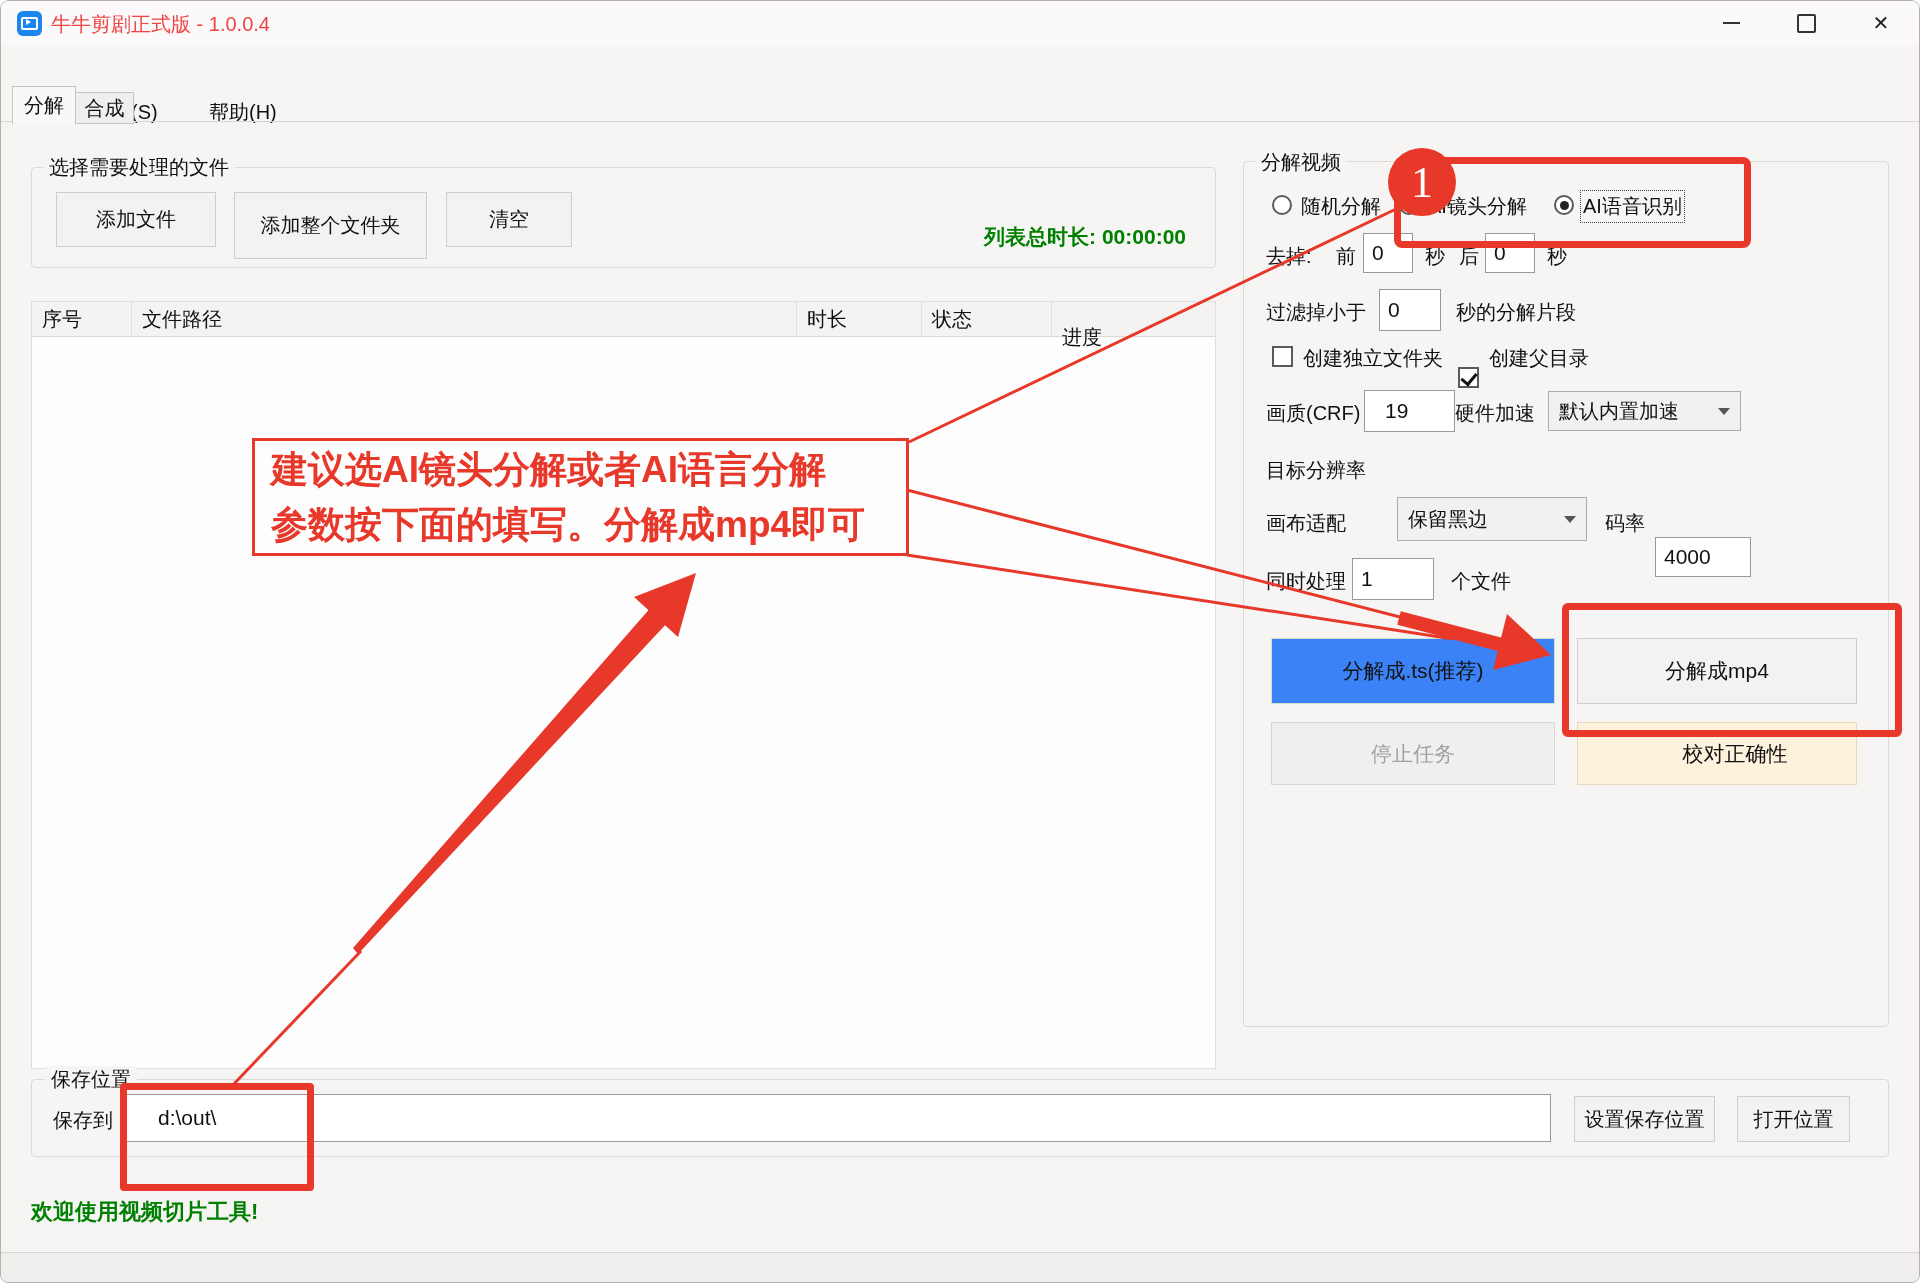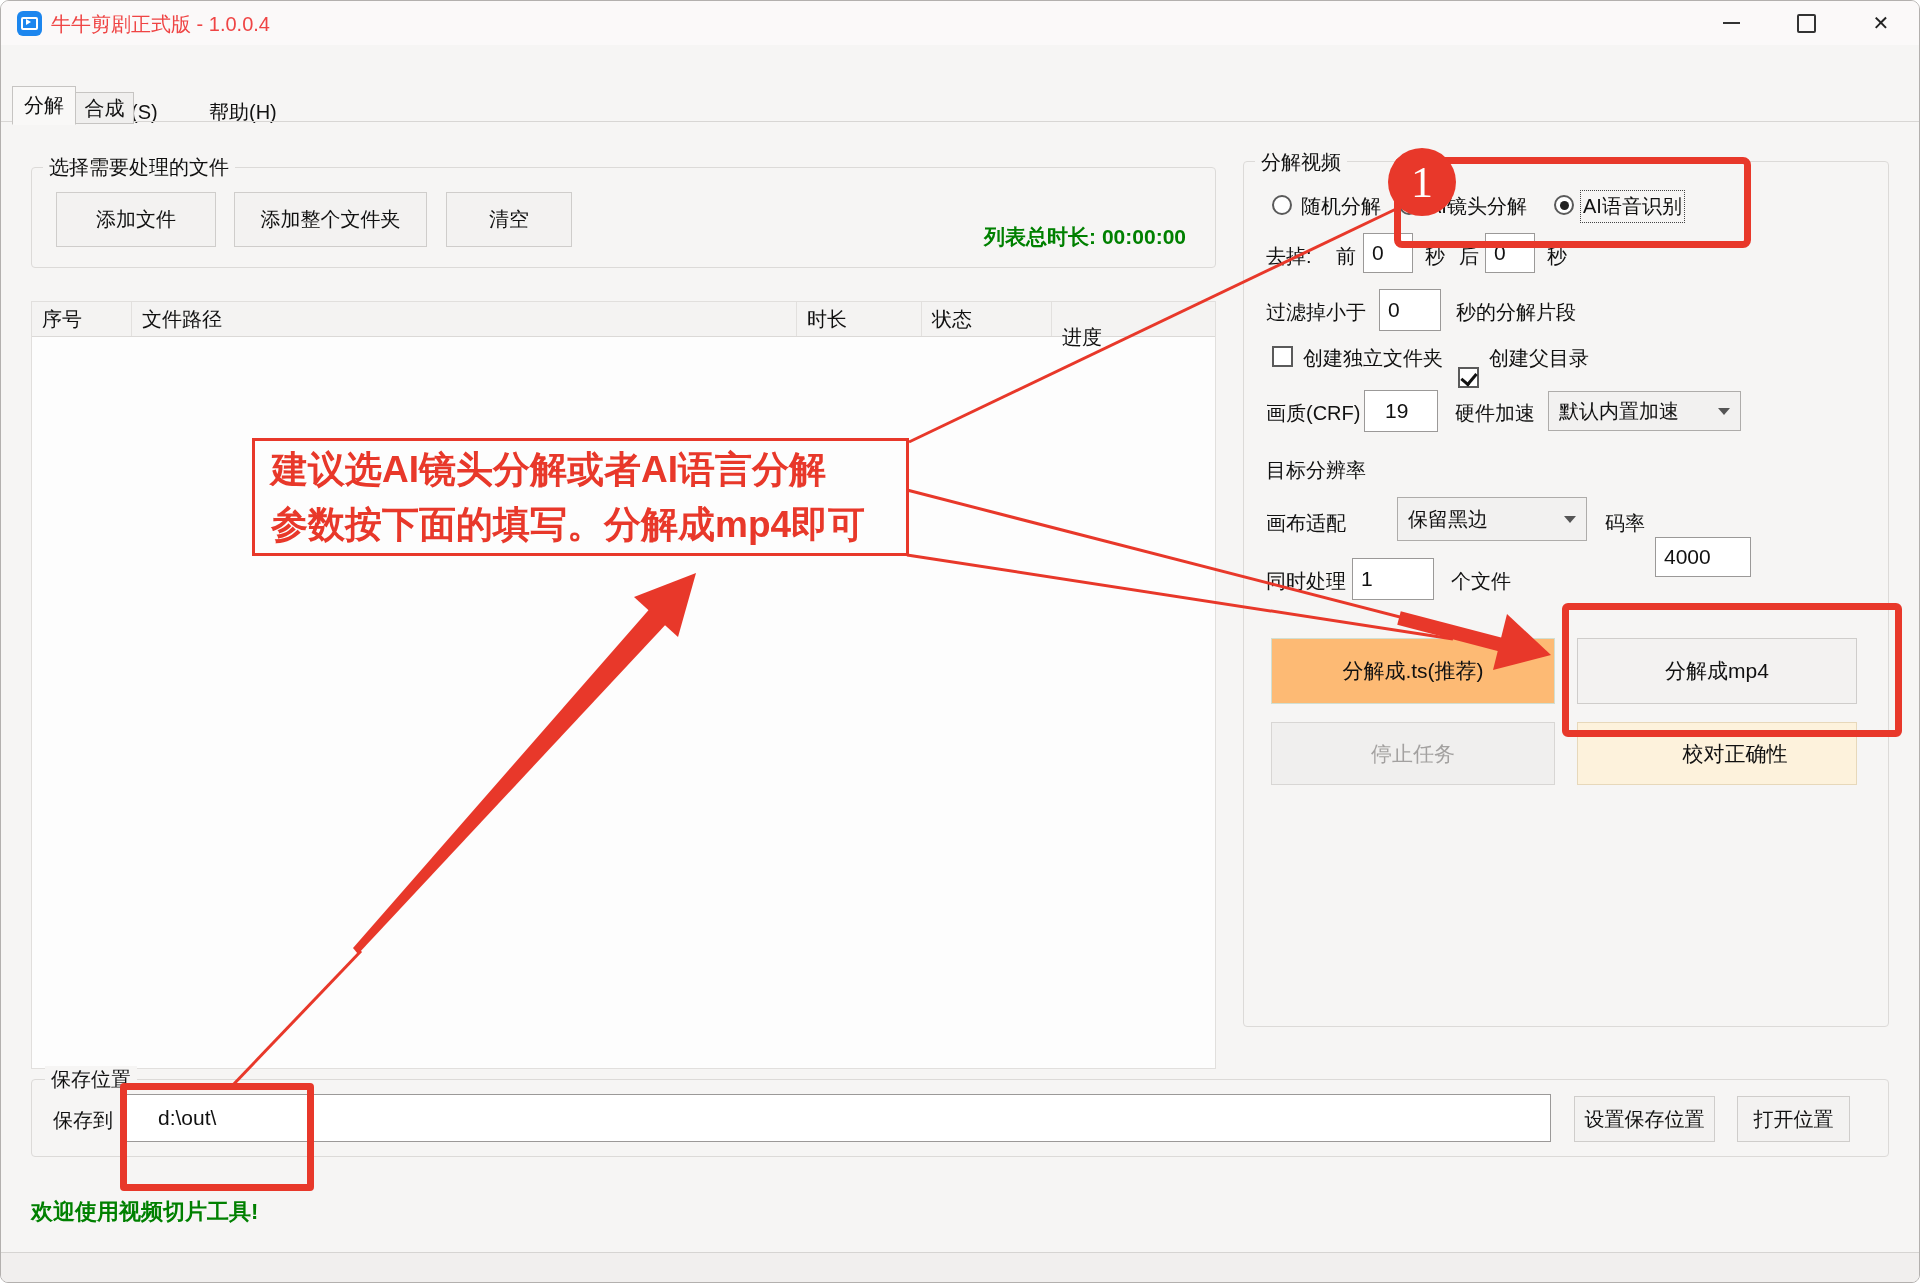--- a/index.html
+++ b/index.html
@@ -27,21 +27,21 @@
   .tab{font-size:20px;color:#111;display:flex;align-items:center;justify-content:center;
     border:1px solid #c6c4c2;background:#f0efee;}
   .tab.active{left:11px;top:85px;width:62px;height:37px;background:#f9f8f7;border-bottom:1px solid #f9f8f7;z-index:3;}
   .tab.inactive{left:74px;top:91px;width:57px;height:30px;}
   
   .groupbox{border:1px solid #dcdad8;border-radius:4px;background:transparent;}
   .group-label{font-size:20px;color:#111;background:#f6f5f4;padding:0 6px;z-index:2;}
   
   .btn{background:#f3f2f1;border:1px solid #cfcdcb;display:flex;align-items:center;justify-content:center;
     font-size:20px;color:#111;box-sizing:border-box;}
-  .btn.green{background:#fdba74;border-color:#d2dfd1;}
+  .btn.green{background:#3b82f6;border-color:#d2dfd1;}
   .btn.cream{background:#fdf2dc;border-color:#e7d8ba;padding-left:36px;}
   .btn.disabled{background:#f0efee;color:#a3a1a0;border-color:#d8d6d4;}
   
   .table{left:30px;top:300px;width:1185px;height:768px;background:#fdfdfd;border:1px solid #e1dfdd;box-sizing:border-box;}
   .thead{position:absolute;left:0;top:0;width:100%;height:34px;background:#f4f3f2;border-bottom:1px solid #dbd9d7;display:flex;}
   .th{font-size:20px;color:#111;display:flex;align-items:center;padding-left:10px;
     border-right:1px solid #e2e0de;box-sizing:border-box;height:34px;}
   
   .tinput{background:#fff;border:1px solid #9b9998;box-sizing:border-box;font-size:21px;color:#111;
     font-family:"Liberation Sans",sans-serif;padding:0 8px;}
@@ -97,21 +97,21 @@
     <div class="abs menu-item" style="left:156px;margin-left:48px;">帮助(H)</div>
   </div>
 
   <div class="abs tabline"></div>
   <div class="abs tab active">分解</div>
   <div class="abs tab inactive">合成</div>
 
   <div class="abs groupbox" style="left:30px;top:166px;width:1183px;height:99px;"></div>
   <div class="abs group-label" style="left:42px;top:153px;">选择需要处理的文件</div>
   <div class="abs btn" style="left:55px;top:191px;width:160px;height:55px;">添加文件</div>
-  <div class="abs btn" style="left:233px;top:191px;width:193px;height:55px;">添加整个文件夹</div>
+  <div class="abs btn" style="left:233px;top:191px;width:193px;height:67px;">添加整个文件夹</div>
   <div class="abs btn" style="left:445px;top:191px;width:126px;height:55px;">清空</div>
   <div class="abs green-text" style="left:930px;top:222px;width:255px;font-size:21px;text-align:right;">
     <span>列表总时长:</span>
     <span>00:00:00</span>
   </div>
 
   <div class="table abs">
     <div class="thead">
       <div class="th" style="width:100px;">序号</div>
       <div class="th" style="width:665px;">文件路径</div>
@@ -142,21 +142,21 @@
   <div class="abs lbl" style="left:1265px;top:298px;">过滤掉小于</div>
   <input class="abs tinput" style="left: 1378px; top: 288px; width: 62px; height: 42px;" value="0">
   <div class="abs lbl" style="left:1455px;top:298px;">秒的分解片段</div>
 
   <div class="abs checkbox" style="left:1271px;top:345px;"></div>
   <div class="abs lbl" style="left:1302px;top:344px;">创建独立文件夹</div>
   <div class="abs checkbox checked" style="left:1457px;top:345px;"></div>
   <div class="abs lbl" style="left:1488px;top:344px;">创建父目录</div>
 
   <div class="abs lbl" style="left:1265px;top:399px;">画质(CRF)</div>
-  <input class="abs tinput" style="left: 1363px; top: 389px; width: 74px; height: 42px; padding-left: 20px;" value="19">
+  <input class="abs tinput" style="left: 1363px; top: 389px; width: 91px; height: 42px; padding-left: 20px;" value="19">
   <div class="abs lbl" style="left:1454px;top:399px;">硬件加速</div>
   <div class="abs select" style="left:1547px;top:390px;width:193px;height:40px;justify-content:space-between;">
     <span>默认内置加速</span>
     <span class="sel-arrow"></span>
   </div>
 
   <div class="abs lbl" style="left:1265px;top:456px;">目标分辨率</div>
 
   <div class="abs lbl" style="left:1265px;top:509px;">画布适配</div>
   <div class="abs select" style="left:1396px;top:496px;width:190px;height:44px;">

